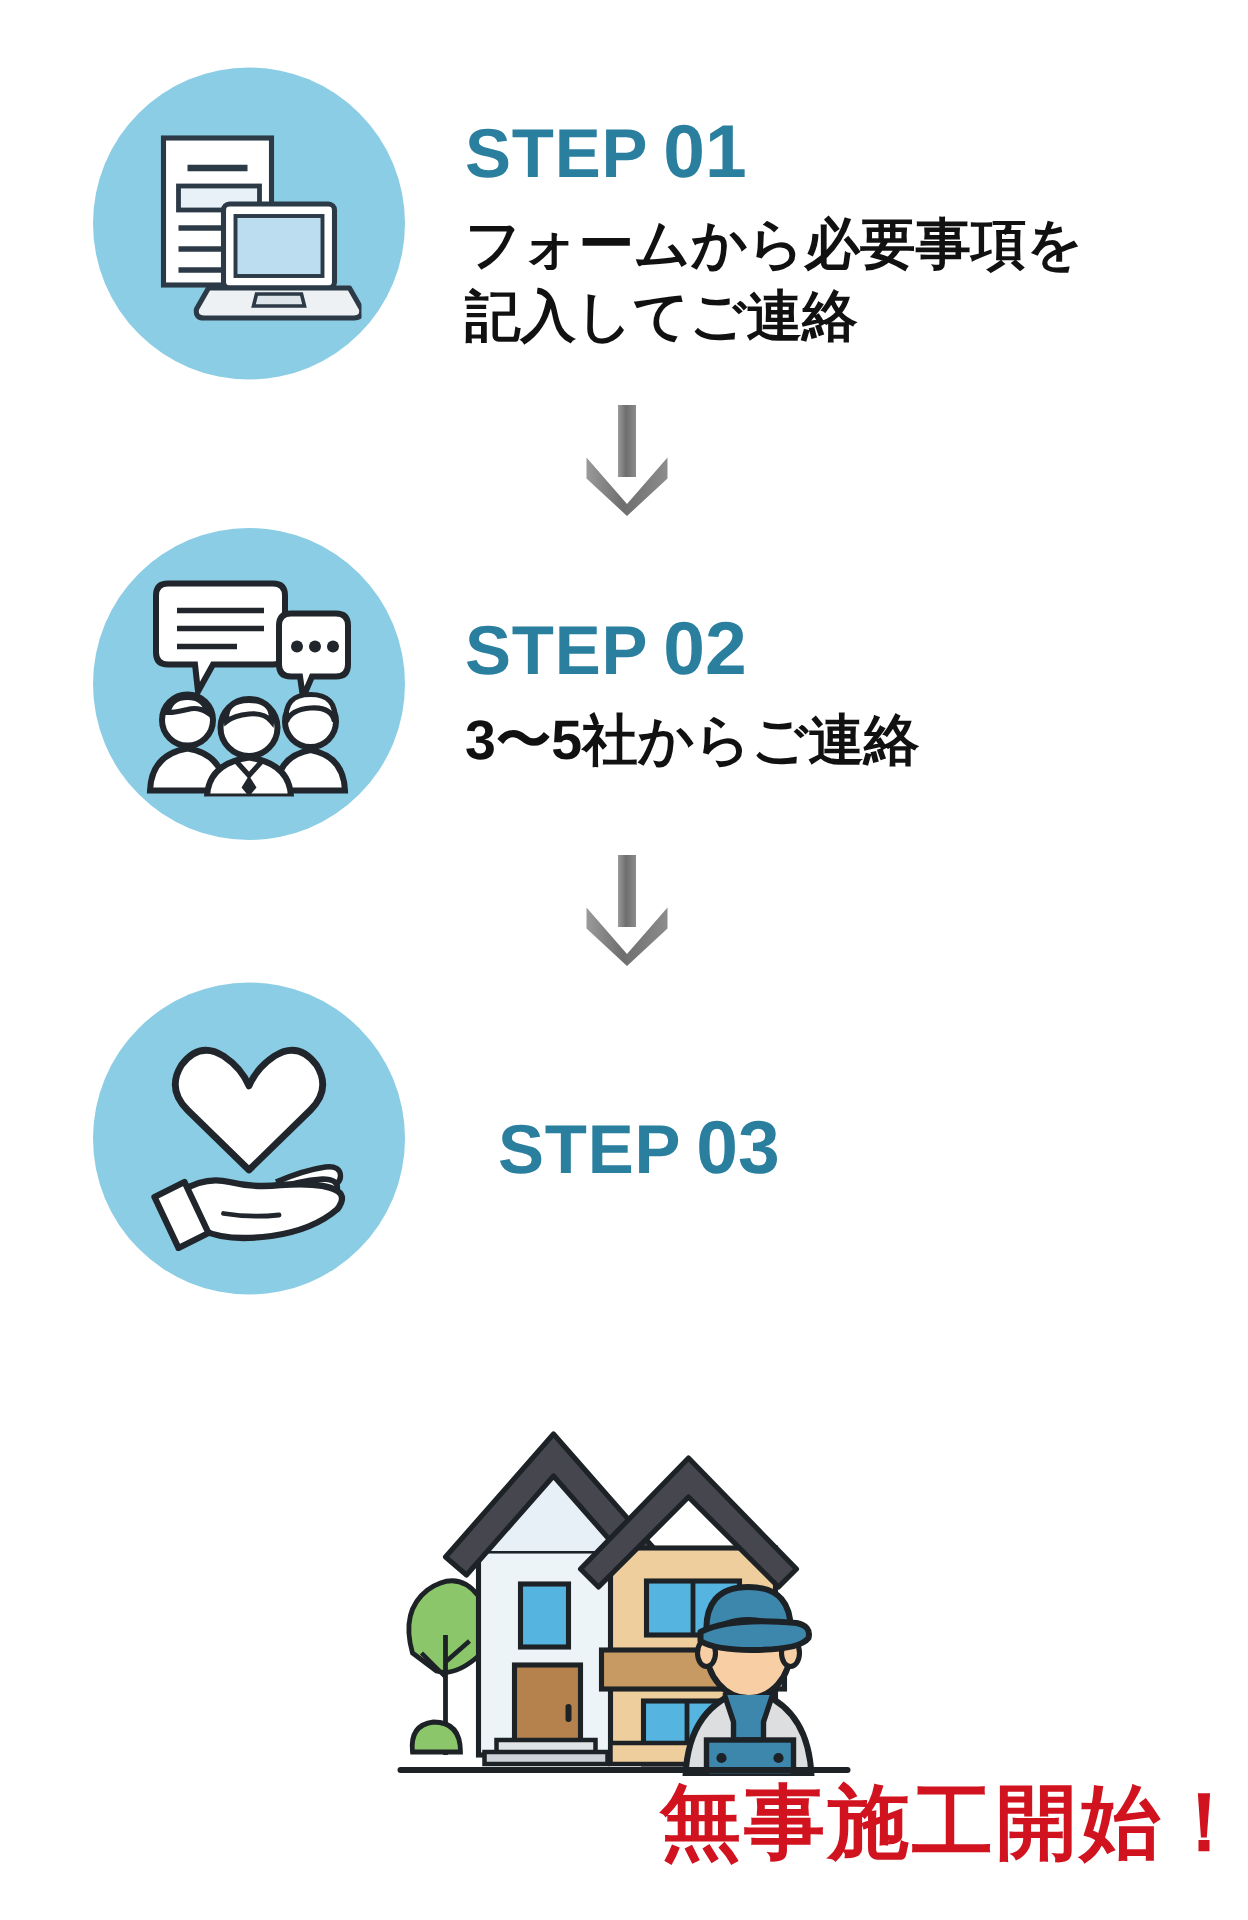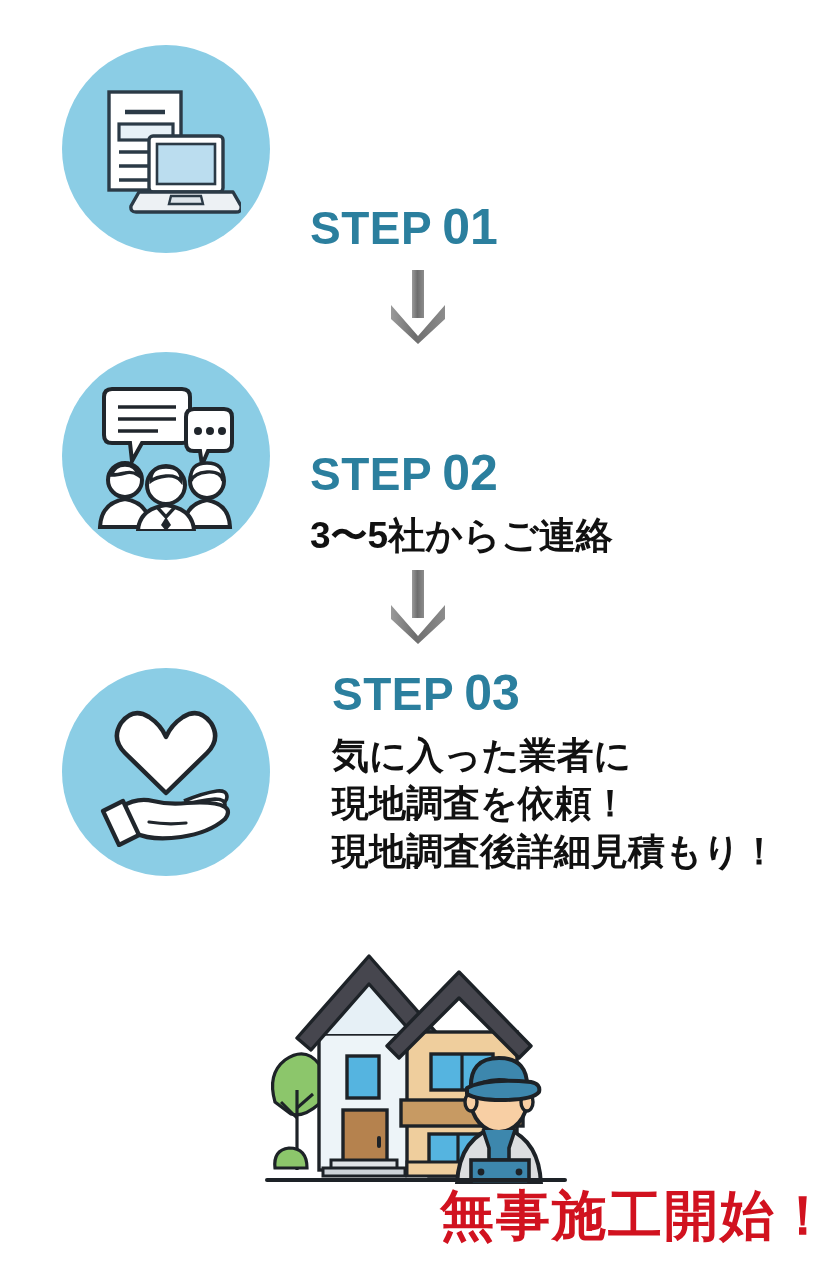--- a/index.html
+++ b/index.html
@@ -19,21 +19,21 @@
     position: relative;
     background: #ffffff;
   }
 
   
   .step-row {
     position: absolute;
     left: 0;
     width: 832px;
     display: flex;
-    align-items: flex-end;
+    align-items: center;
   }
   #step-row-1 { top: 45px; }
   #step-row-2 { top: 352px; }
   #step-row-3 { top: 655px; gap: 22px; }
 
   .circle {
     width: 208px;
     height: 208px;
     border-radius: 50%;
     background: #8BCDE5;
@@ -132,20 +132,24 @@
         <rect x="58" y="62" width="74" height="56" rx="4" fill="#FFFFFF" stroke="#2B3A46" stroke-width="3.4"></rect>
         <rect x="66" y="70" width="58" height="40" fill="#BBDDEF" stroke="#2B3A46" stroke-width="2.6"></rect>
 
         <path d="M48 118 L142 118 L150 132 Q151 138 145 138 L45 138 Q39 138 40 132 Z" fill="#EDF1F4" stroke="#2B3A46" stroke-width="3.4" stroke-linejoin="round"></path>
         <path d="M80 122 L110 122 L112 130 L78 130 Z" fill="#DDE4EA" stroke="#2B3A46" stroke-width="2.4"></path>
       </svg>
     </div>
     <div class="step-text">
       <div class="step-label">
         <span>STEP</span><span class="num">01</span>
+      </div>
+      <div class="step-desc">
+        <div>フォームから必要事項を</div>
+        <div>記入してご連絡</div>
       </div>
     </div>
   </div>
 
   <div class="arrow" id="arrow-1">
     <svg width="58" height="74" viewBox="0 0 58 74">
       <defs>
         <linearGradient id="agrad1" x1="0" y1="0" x2="1" y2="0">
           <stop offset="0%" stop-color="#9A9A9A"></stop>
           <stop offset="45%" stop-color="#6E6E6E"></stop>
@@ -222,25 +226,20 @@
         <path d="M30 110 Q46 100 62 104 Q78 108 96 106 Q124 104 134 110 Q140 114 134 122 Q118 136 90 140 Q60 144 44 136 Z" fill="#FFFFFF" stroke="#20262C" stroke-width="4.2" stroke-linejoin="round"></path>
 
         <path d="M12 114 L32 104 L48 138 L28 148 Z" fill="#FFFFFF" stroke="#20262C" stroke-width="4.2" stroke-linejoin="round"></path>
         <path d="M58 125 Q76 128 95 126" fill="none" stroke="#20262C" stroke-width="3.2" stroke-linecap="round"></path>
       </svg>
     </div>
     <div class="step-text">
       <div class="step-label">
         <span>STEP</span><span class="num">03</span>
       </div>
-      <div class="step-desc">
-        <div>気に入った業者に</div>
-        <div>現地調査を依頼！</div>
-        <div>現地調査後詳細見積もり！</div>
-      </div>
     </div>
   </div>
 
   <div class="house-wrap">
     <svg width="310" height="262" viewBox="0 0 310 262">
 
       <g>
         <path d="M14 180 Q6 152 24 138 Q44 124 58 142 Q68 160 58 182 Q42 196 30 192 Z" fill="#8CC66B" stroke="#1D2227" stroke-width="3.2"></path>
         <line x1="36" y1="248" x2="36" y2="168" stroke="#1D2227" stroke-width="3.2"></line>
         <line x1="36" y1="196" x2="20" y2="180" stroke="#1D2227" stroke-width="3"></line>

